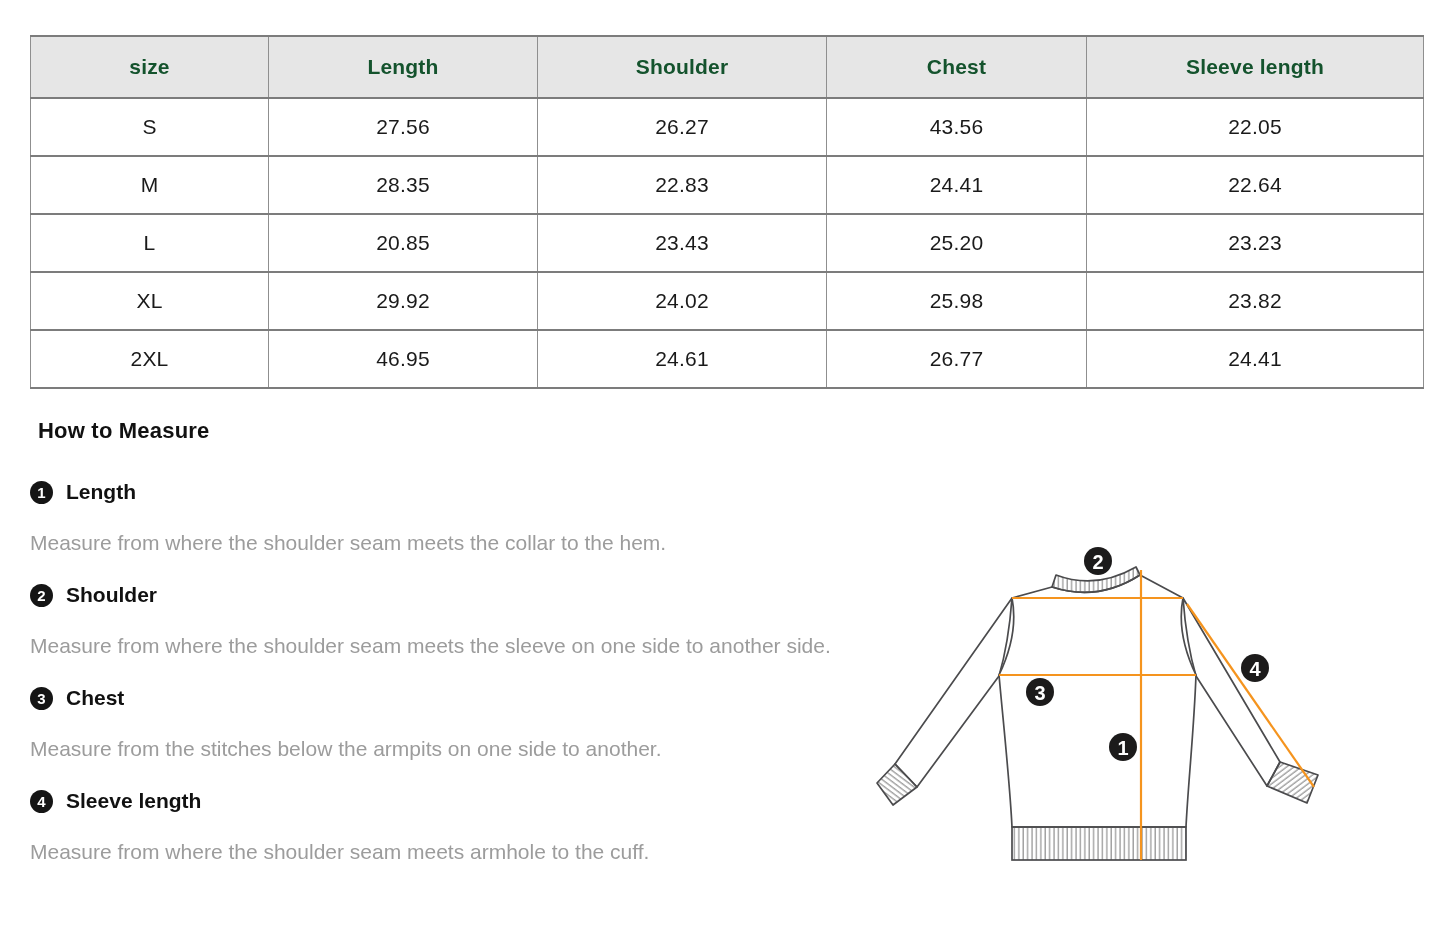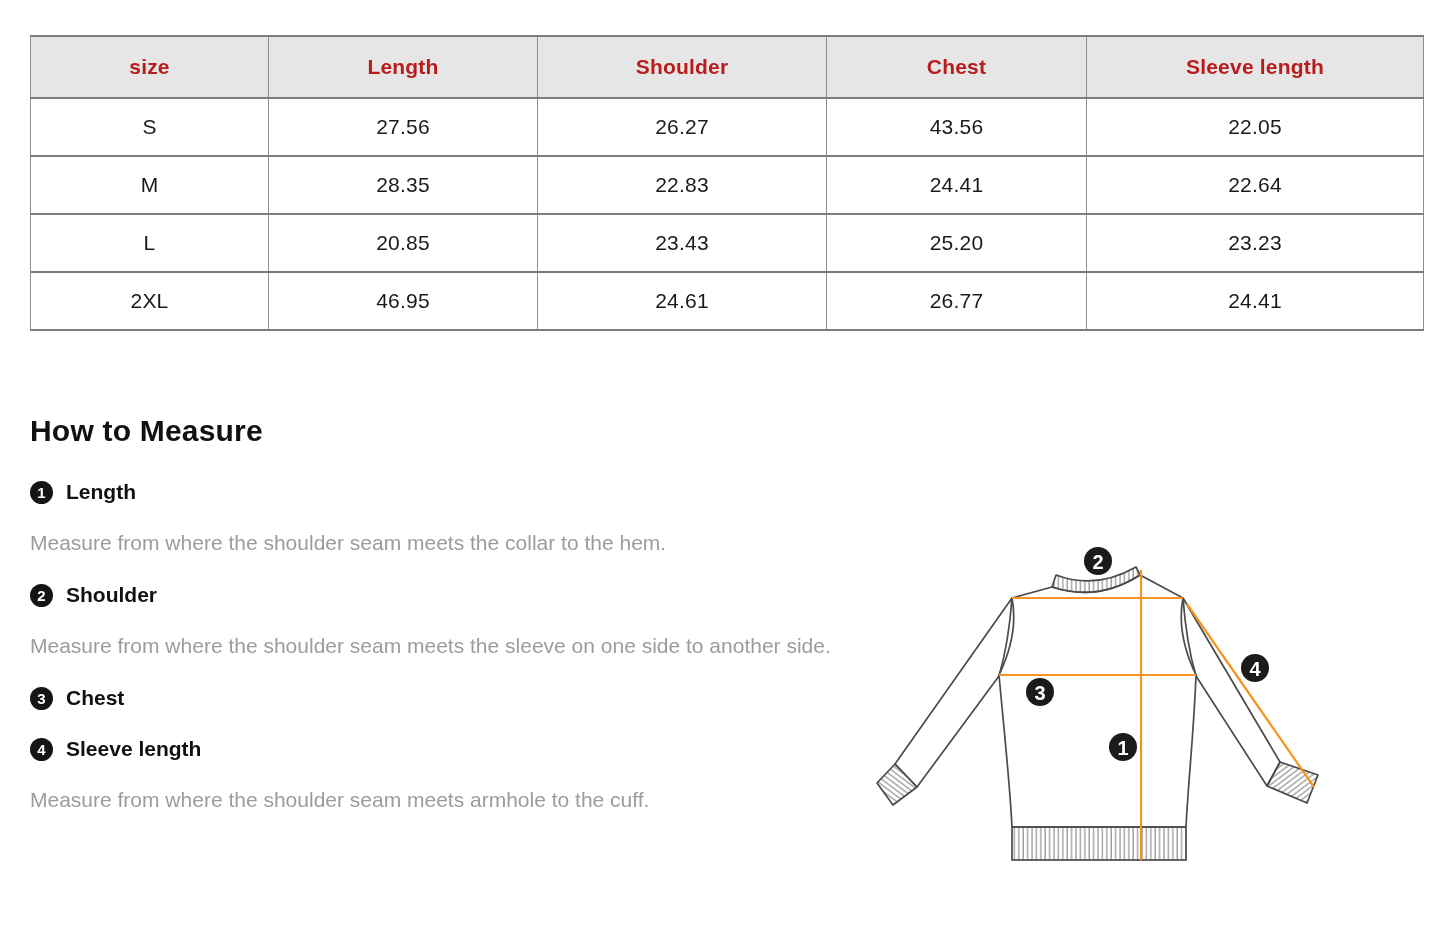--- a/index.html
+++ b/index.html
@@ -27,38 +27,38 @@
     border-bottom: 2px solid #7c7c7c;
     text-align: center;
     vertical-align: middle;
     font-size: 21px;
     letter-spacing: 0.2px;
   }
   .size-table th {
     height: 62px;
     background: #e6e6e6;
     font-weight: bold;
-    color: #b91c1c;
+    color: #14532d;
   }
   .size-table td {
     height: 58px;
     background: #ffffff;
     color: #1a1a1a;
   }
 
   
   .measure-section {
     position: absolute;
     left: 30px; top: 404px;
     width: 900px;
   }
   .measure-title {
-    margin: 0 0 0 0;
+    margin: 0 0 0 8px;
     padding-top: 6px;
-    font-size: 30px;
+    font-size: 22px;
     line-height: 42px;
     font-weight: 800;
     color: #111;
     letter-spacing: 0.2px;
   }
   .measure-item-head {
     display: flex;
     align-items: center;
     gap: 13px;
     margin-top: 27px;
@@ -130,20 +130,27 @@
       <td>22.64</td>
     </tr>
     <tr>
       <td>L</td>
       <td>20.85</td>
       <td>23.43</td>
       <td>25.20</td>
       <td>23.23</td>
     </tr>
     <tr>
+      <td>XL</td>
+      <td>29.92</td>
+      <td>24.02</td>
+      <td>25.98</td>
+      <td>23.82</td>
+    </tr>
+    <tr>
       <td>2XL</td>
       <td>46.95</td>
       <td>24.61</td>
       <td>26.77</td>
       <td>24.41</td>
     </tr>
   </tbody>
 </table>
 
 <div class="measure-section">
@@ -158,20 +165,21 @@
   <div class="measure-item-head">
     <span class="num-badge">2</span>
     <span class="measure-item-label">Shoulder</span>
   </div>
   <div class="measure-item-desc">Measure from where the shoulder seam meets the sleeve on one side to another side.</div>
 
   <div class="measure-item-head">
     <span class="num-badge">3</span>
     <span class="measure-item-label">Chest</span>
   </div>
+  <div class="measure-item-desc">Measure from the stitches below the armpits on one side to another.</div>
 
   <div class="measure-item-head">
     <span class="num-badge">4</span>
     <span class="measure-item-label">Sleeve length</span>
   </div>
   <div class="measure-item-desc">Measure from where the shoulder seam meets armhole to the cuff.</div>
 </div>
 
 <svg class="sweater-svg" width="485" height="340" viewBox="0 0 485 340">
   <defs>

